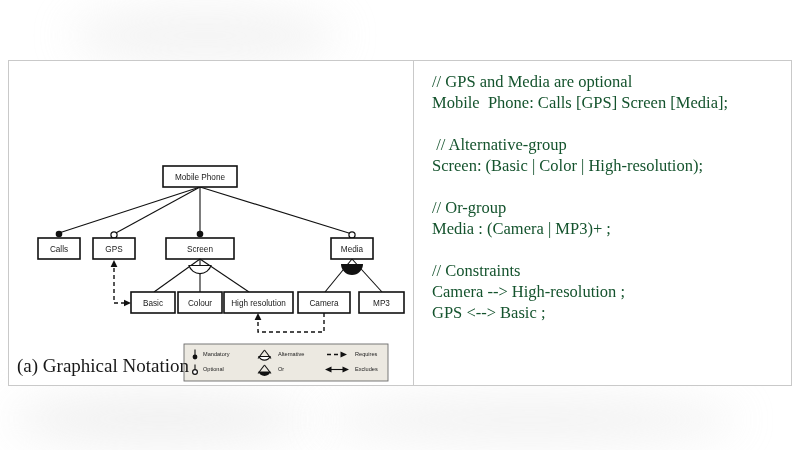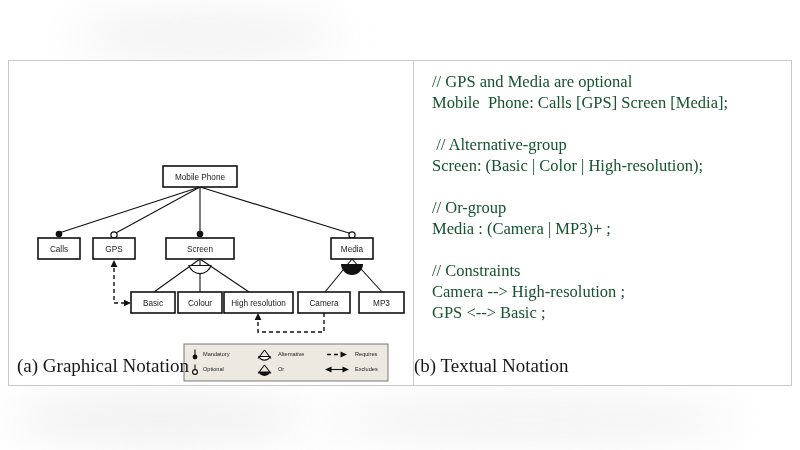--- a/index.html
+++ b/index.html
@@ -219,16 +219,15 @@
         </g>
         <text class="legtext" x="338" y="308.5">Excludes</text>
       </g>
     </svg>
 
     <div class="caption">(a) Graphical Notation</div>
   </div>
 
   <div class="pane pane-right">
     <div class="code-block" id="code-block"><div class="code-line">// GPS and Media are optional</div><div class="code-line">Mobile  Phone: Calls [GPS] Screen [Media];</div><div class="code-line blank">&nbsp;</div><div class="code-line"> // Alternative-group</div><div class="code-line">Screen: (Basic | Color | High-resolution);</div><div class="code-line blank">&nbsp;</div><div class="code-line">// Or-group</div><div class="code-line">Media : (Camera | MP3)+ ;</div><div class="code-line blank">&nbsp;</div><div class="code-line">// Constraints</div><div class="code-line">Camera --&gt; High-resolution ;</div><div class="code-line">GPS &lt;--&gt; Basic ;</div></div>
-    <div class="caption">(b) Textual Notation</div>
   </div>
 
 </div>
 
 </body></html>

